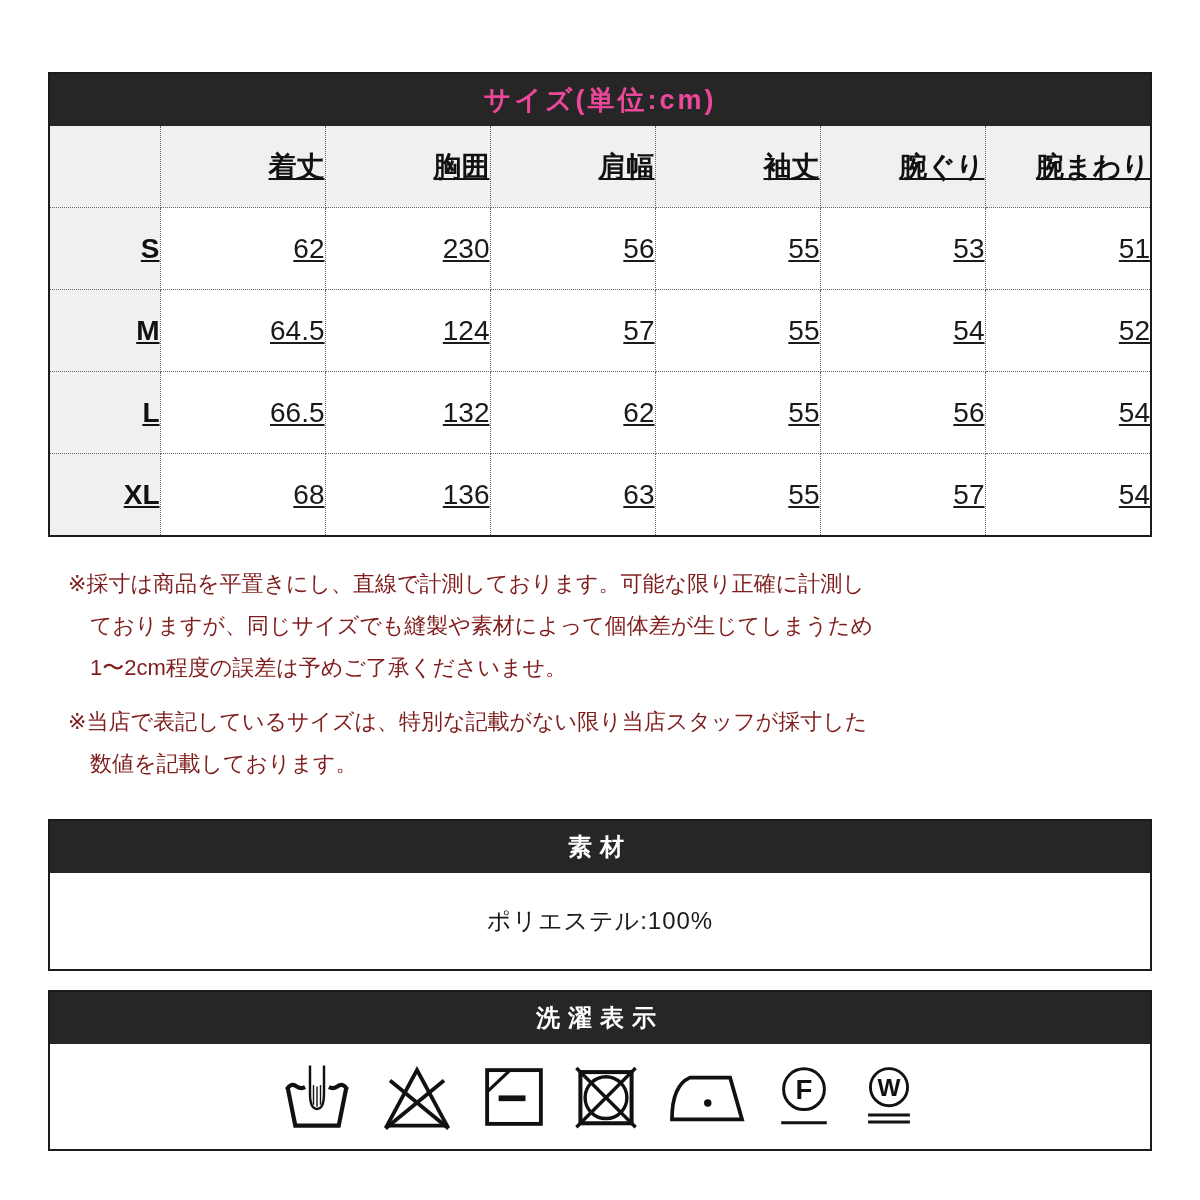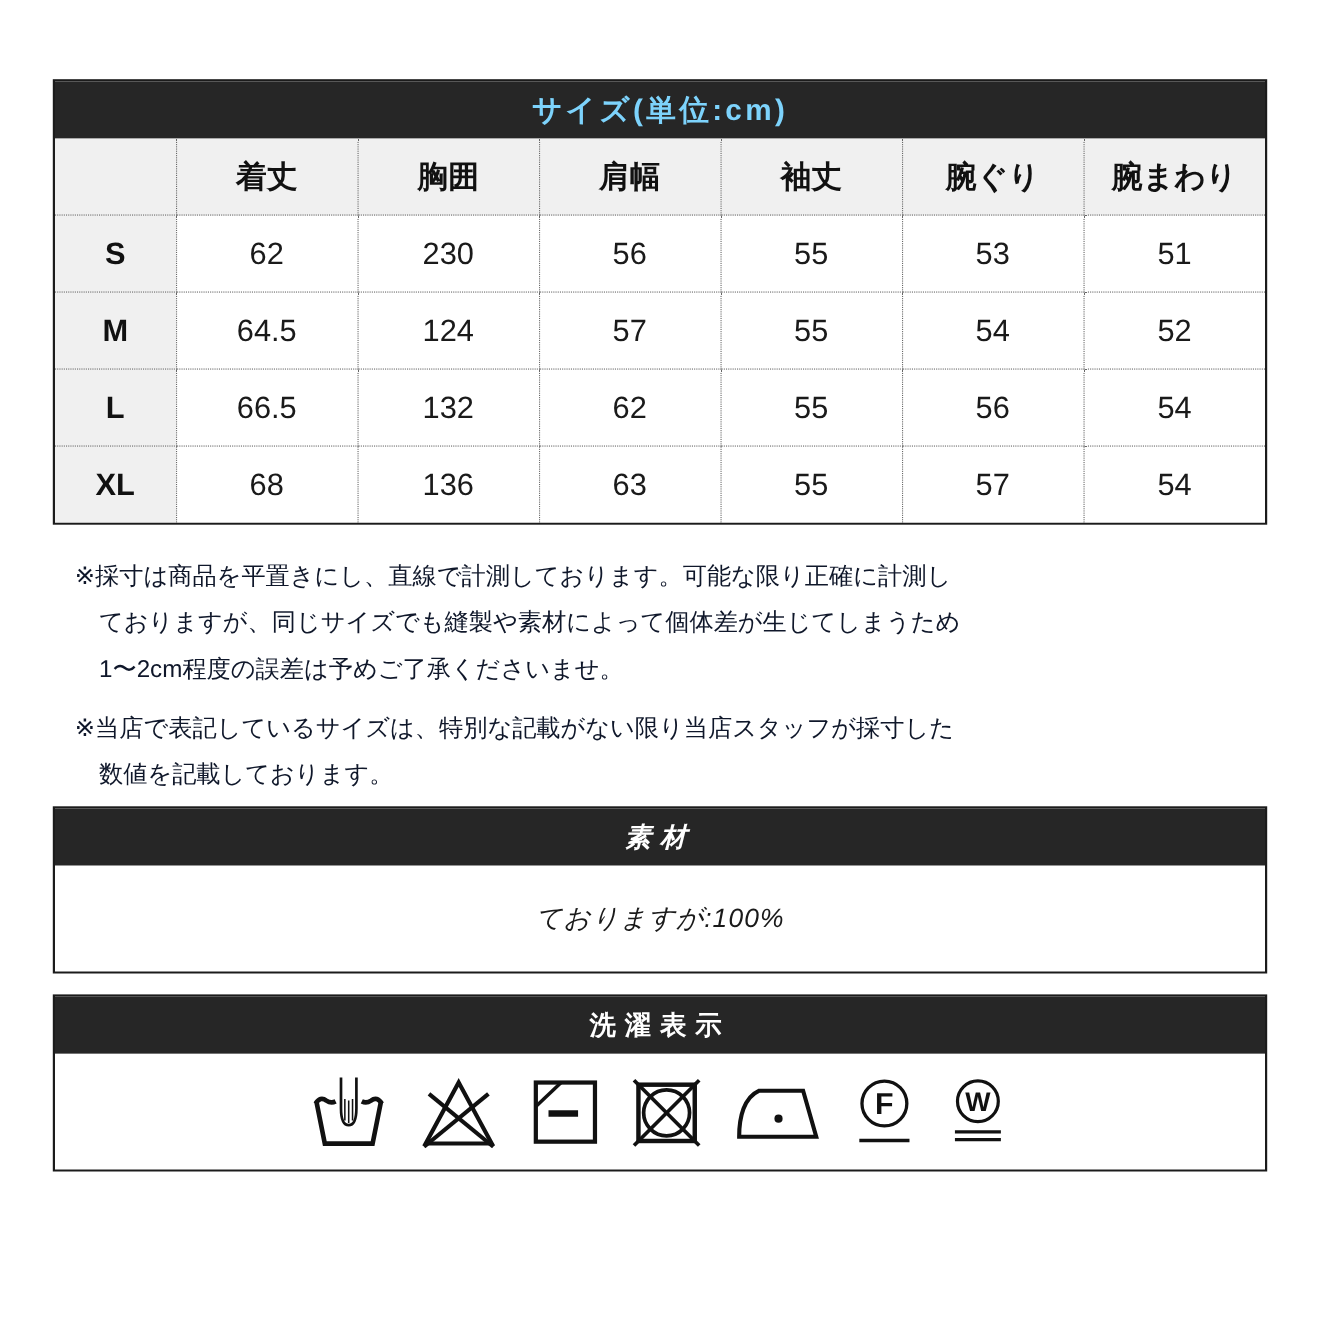--- a/index.html
+++ b/index.html
@@ -6,45 +6,45 @@
   body{
     width:1200px;height:1200px;background:#ffffff;
     font-family:"Liberation Sans","DejaVu Sans",sans-serif;
     color:#1a1a1a;
   }
   .page{padding:72px 48px 0 48px;box-sizing:border-box;}
 
   
   .size-box{border:2px solid #1b1b1b;}
   .bar{
-    background:#262626;color:#7dd3fc;height:52px;
+    background:#262626;color:#ec4899;height:52px;
     display:flex;align-items:center;justify-content:center;
     font-size:27px;font-weight:bold;letter-spacing:3px;
   }
   table.size{width:100%;border-collapse:collapse;table-layout:fixed;}
   table.size td,table.size th{
-    border:1px dotted #666;height:69px;text-align:center;vertical-align:middle;
-    font-size:28px;padding:0;
+    border:1px dotted #666;height:81px;text-align:right;vertical-align:middle;
+    font-size:28px;padding:0;text-decoration:underline;
   }
   table.size tr:first-child td,table.size tr:first-child th{border-top:none;}
   table.size tr:last-child td,table.size tr:last-child th{border-bottom:none;}
   table.size td:first-child,table.size th:first-child{border-left:none;}
   table.size td:last-child{border-right:none;}
   table.size .hd{background:#f0f0f0;font-weight:bold;color:#111;}
   table.size td.val{background:#ffffff;font-weight:normal;margin-left:32px;}
 
   
-  .note{margin:0 0 0 20px;font-size:22px;line-height:42px;color:#0f172a;}
+  .note{margin:0 0 0 20px;font-size:22px;line-height:42px;color:#7f1d1d;}
   .note-1{margin-top:26px;}
   .note-2{margin-top:12px;}
   .note .cont{padding-left:22px;}
 
   
   .info-box{border:2px solid #1b1b1b;}
-  .material-box{margin-top:8px;font-style:italic;}
+  .material-box{margin-top:34px;}
   .wash-box{margin-top:19px;}
   .info-bar{
     background:#262626;color:#fff;height:52px;
     display:flex;align-items:center;justify-content:center;
     font-size:24px;font-weight:bold;letter-spacing:8px;
   }
   .material-body{
     height:96px;background:#fff;display:flex;align-items:center;justify-content:center;
     font-size:24px;letter-spacing:1px;
   }
@@ -134,21 +134,21 @@
     <div class="cont">ておりますが、同じサイズでも縫製や素材によって個体差が生じてしまうため</div>
     <div class="cont">1〜2cm程度の誤差は予めご了承くださいませ。</div>
   </div>
   <div class="note note-2">
     <div>※当店で表記しているサイズは、特別な記載がない限り当店スタッフが採寸した</div>
     <div class="cont">数値を記載しております。</div>
   </div>
 
   <div class="info-box material-box">
     <div class="info-bar">素材</div>
-    <div class="material-body">ておりますが:100%</div>
+    <div class="material-body">ポリエステル:100%</div>
   </div>
 
   <div class="info-box wash-box">
     <div class="info-bar">洗濯表示</div>
     <div class="wash-body">
 
       <svg class="care-icon" width="70" height="66" viewBox="0 0 100 94">
         <path class="thick" d="M7 36 Q13 26 21 32 Q27 36 33 33"></path>
         <path class="thick" d="M67 33 Q73 36 79 32 Q87 26 93 36"></path>
         <path class="thick" d="M8 33 L19 88 L81 88 L92 33"></path>

